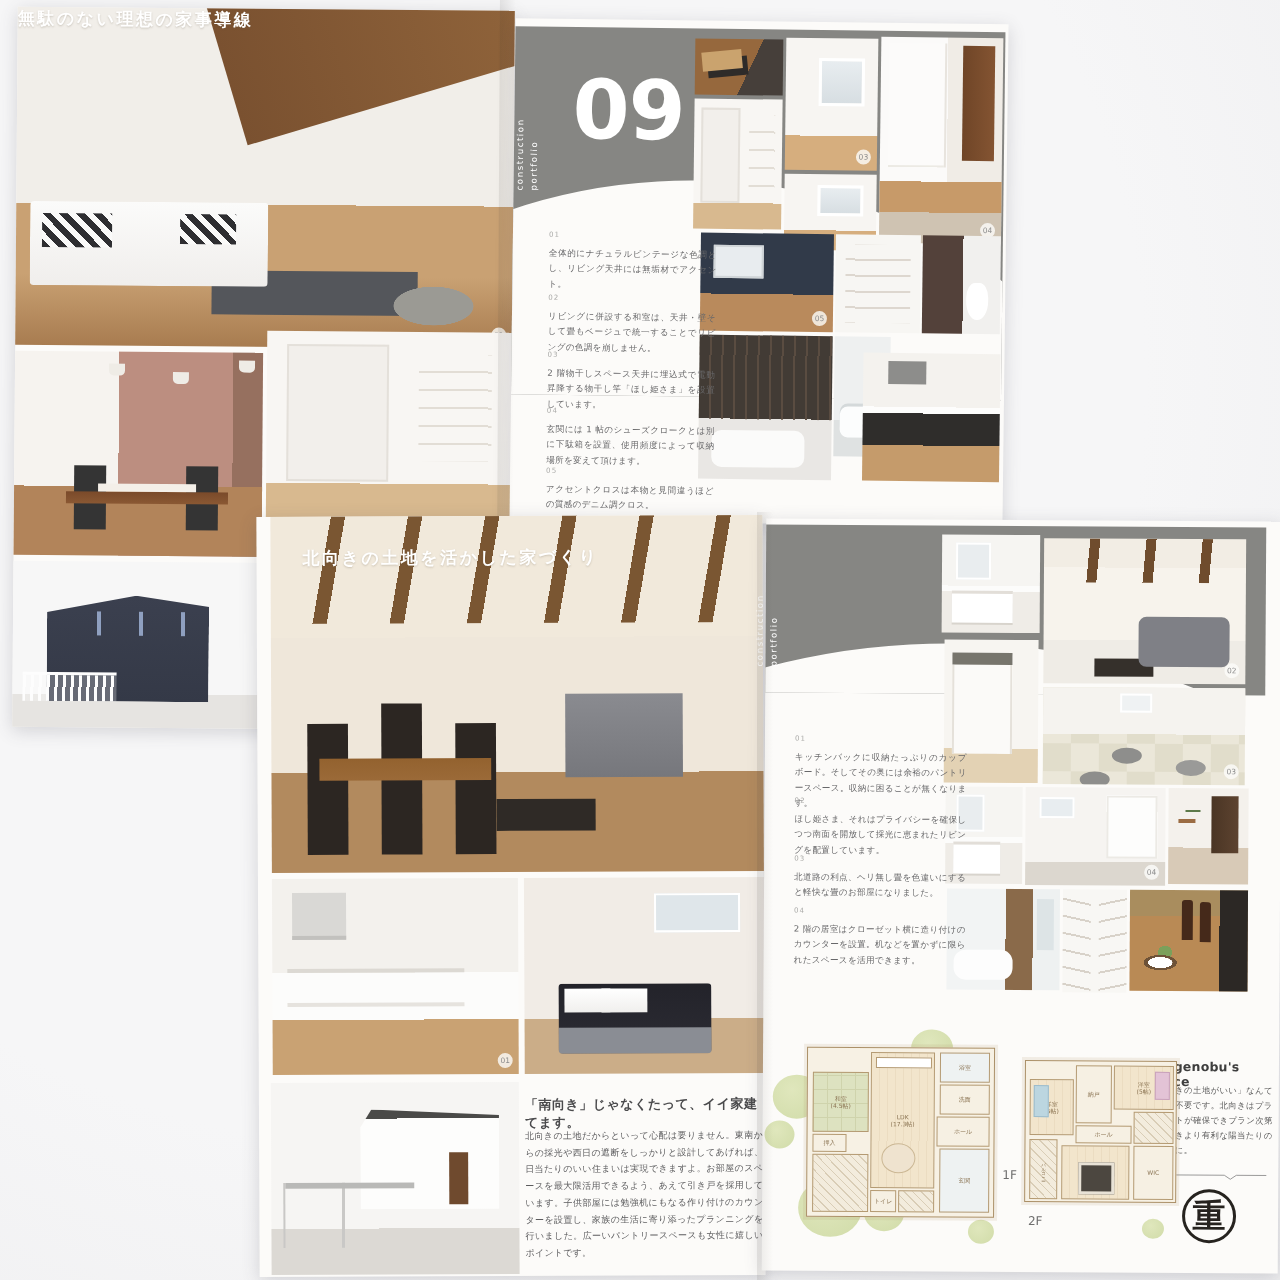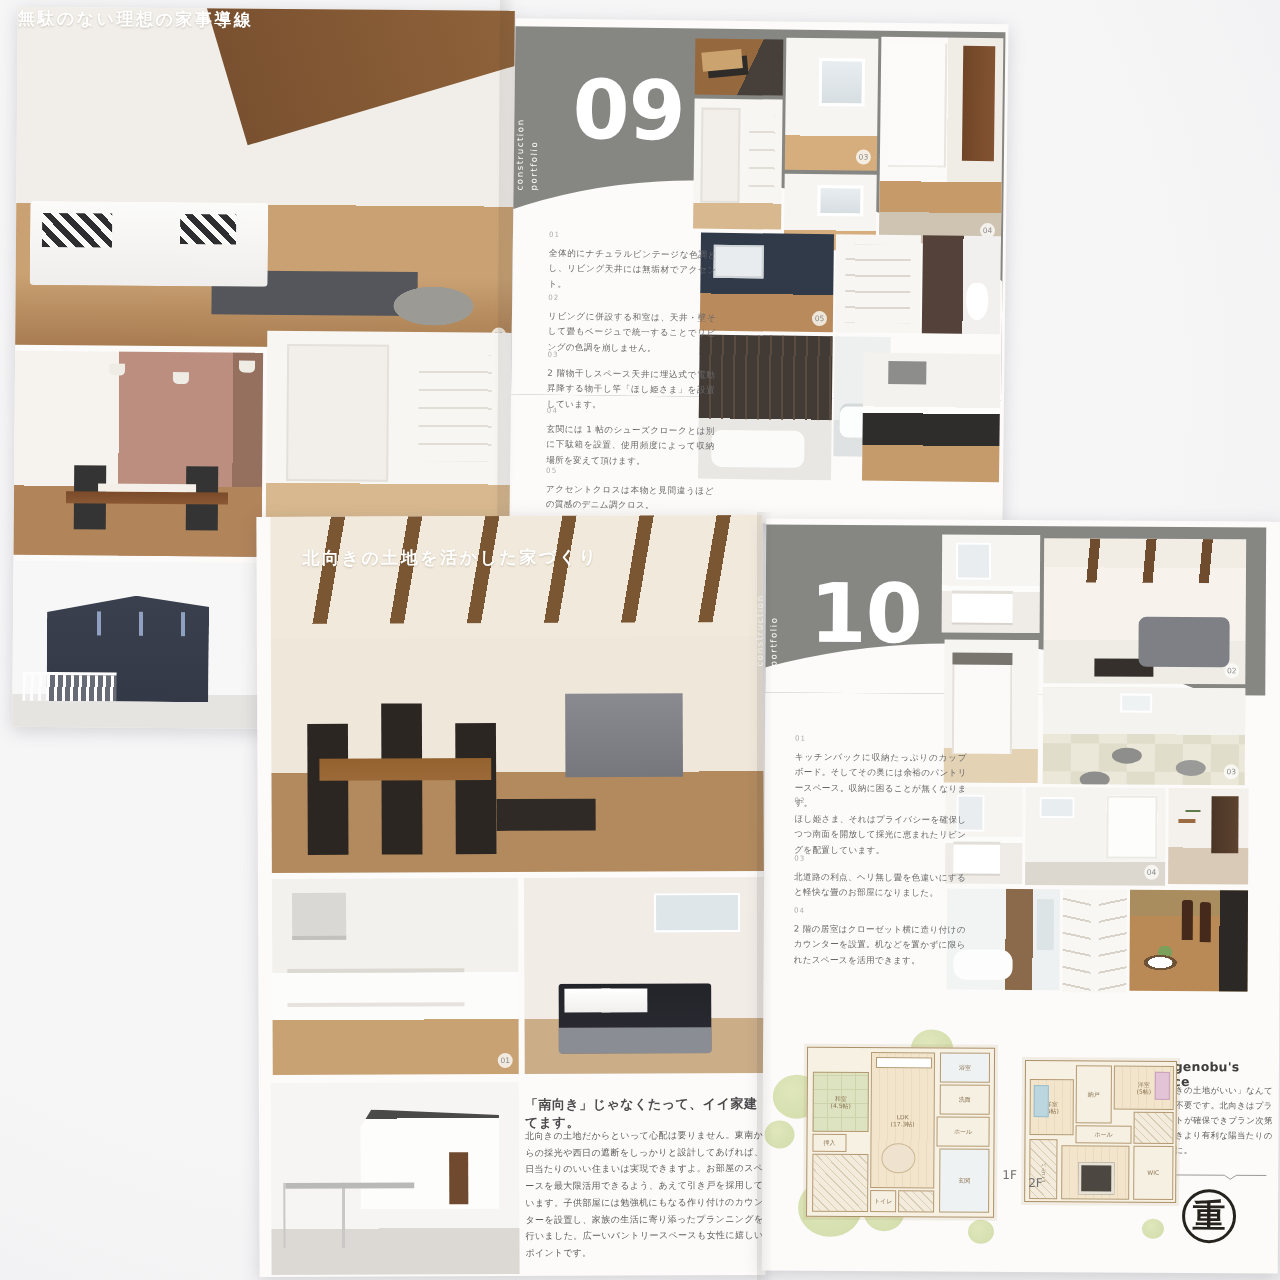--- a/index.html
+++ b/index.html
@@ -235,21 +235,20 @@
       <div class="title-jp" style="left:266px;top:580px;width:238px">「南向き」じゃなくたって、イイ家建てます。</div>
       <div class="para-jp" style="left:266px;top:612px;width:238px">北向きの土地だからといって心配は要りません。東南からの採光や西日の遮断をしっかりと設計してあげれば、日当たりのいい住まいは実現できますよ。お部屋のスペースを最大限活用できるよう、あえて引き戸を採用しています。子供部屋には勉強机にもなる作り付けのカウンターを設置し、家族の生活に寄り添ったプランニングを行いました。広ーいパントリースペースも女性に嬉しいポイントです。</div>
     </div>
 
     <div class="page" style="left:509px;top:8px;width:516px;height:752px;transform:rotate(.35deg)">
       <div class="gray-header gh10" style="left:0;top:6px;width:500px;height:168px"></div>
       <div class="vlabel" style="left:18px;top:118px;height:30px">
         <span>construction</span>
         <span>portfolio</span>
       </div>
-      <div class="bignum" style="left:44px;top:54px">10</div>
 
       <div class="sec" style="left:30px;top:216px;width:172px">
         <div class="n">01</div>
         <div class="t">キッチンバックに収納たっぷりのカップボード。そしてその奥には余裕のパントリースペース。収納に困ることが無くなります。</div>
       </div>
       <div class="sec" style="left:30px;top:278px;width:172px">
         <div class="n">02</div>
         <div class="t">ほし姫さま、それはプライバシーを確保しつつ南面を開放して採光に恵まれたリビングを配置しています。</div>
       </div>
       <div class="sec" style="left:30px;top:336px;width:172px">
@@ -308,21 +307,21 @@
         <div class="rm plain" style="left:50px;top:4px;width:36px;height:58px"><span>納戸</span></div>
         <div class="rm wood rm-bed2" style="left:88px;top:4px;width:60px;height:44px"><span>洋室
 (5帖)</span></div>
         <div class="rm plain" style="left:50px;top:64px;width:56px;height:18px"><span>ホール</span></div>
         <div class="rm hatch" style="left:4px;top:78px;width:28px;height:60px;font-size:4.5px;writing-mode:vertical-rl"><span>バルコニー</span></div>
         <div class="rm wood rm-bedm" style="left:36px;top:84px;width:68px;height:54px"><span>寝室
 (8帖)</span></div>
         <div class="rm hatch" style="left:108px;top:50px;width:40px;height:32px"></div>
         <div class="rm plain" style="left:108px;top:84px;width:40px;height:54px"><span>WIC</span></div>
       </div>
-      <div class="flabel" style="left:266px;top:656px">2F</div>
+      <div class="flabel" style="left:266px;top:694px">2F</div>
 
       <div class="voice-title" style="left:388px;top:538px">Shigenobu's Voice</div>
       <div class="voice-body" style="left:386px;top:562px">「南向きの土地がいい」なんて考えは不要です。北向きはプライベートが確保できプラン次第で南向きより有利な陽当たりのいい家に。</div>
       <svg class="voice-divider" style="left:382px;top:648px" width="124" height="12">
         <path d="M2,6 H80 L86,10 L92,6 H122" stroke="#8f8f8f" stroke-width="0.9" fill="none"></path>
       </svg>
       <div class="logo" style="left:420px;top:668px">
         <span>重</span>
       </div>
     </div>

